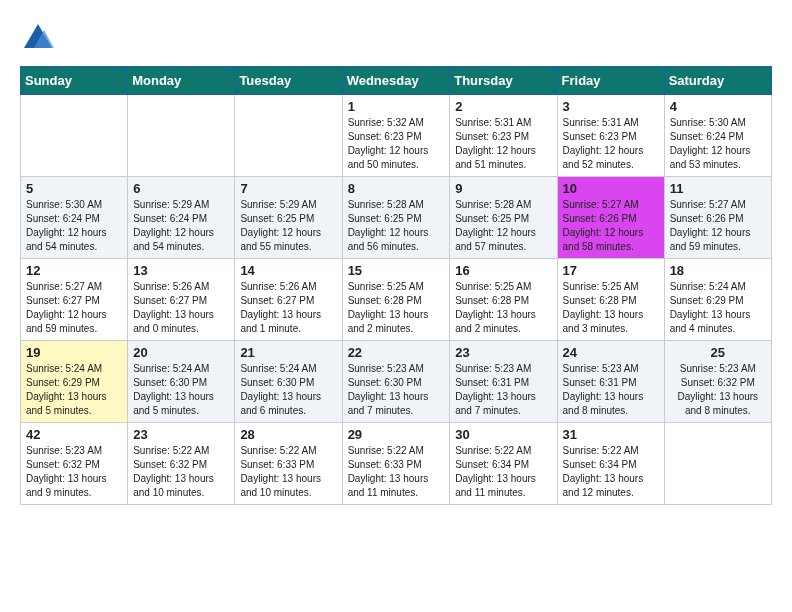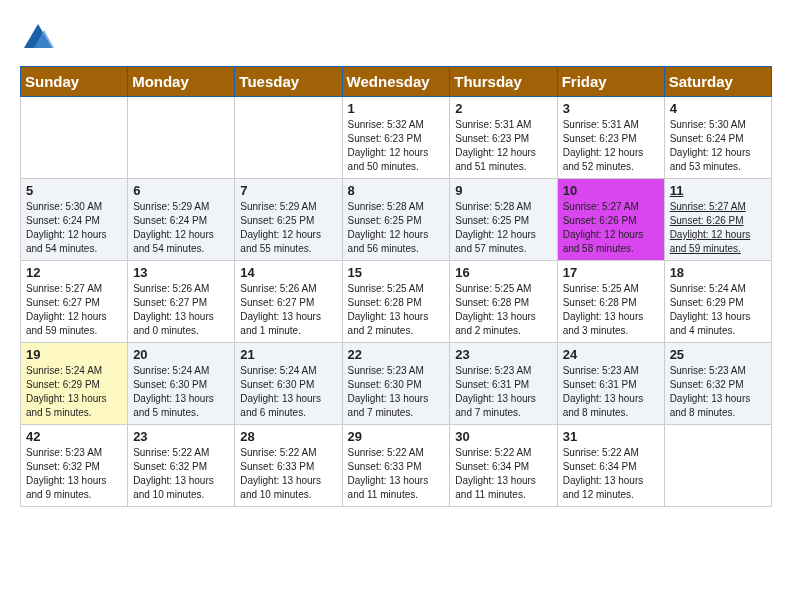--- a/index.html
+++ b/index.html
@@ -51,23 +51,23 @@
     .location {
       font-size: 16px;
       color: #444;
     }
     .calendar-table {
       width: 100%;
       border-collapse: collapse;
       border: 1px solid #ccc;
     }
     .calendar-table th {
-      background-color: #a16207;
+      background-color: #0f766e;
       color: #fff;
-      font-size: 15px;
+      font-size: 13px;
       font-weight: bold;
       padding: 6px 4px;
       text-align: left;
       border: 1px solid #1a5fa8;
     }
     .calendar-table td {
       vertical-align: top;
       padding: 4px 5px;
       border: 1px solid #ccc;
       font-size: 10.5px;
@@ -196,21 +196,21 @@
 Daylight: 12 hours
 and 57 minutes.</div>
         </td>
         <td style="background-color: #d946ef;">
           <span class="day-number">10</span>
           <div class="day-info" style="white-space: pre-line;">Sunrise: 5:27 AM
 Sunset: 6:26 PM
 Daylight: 12 hours
 and 58 minutes.</div>
         </td>
-        <td style="background-color: rgb(240, 244, 248); text-decoration: underline;">
+        <td style="background-color: rgb(240, 244, 248);">
           <span class="day-number">11</span>
           <div class="day-info" style="white-space: pre-line;">Sunrise: 5:27 AM
 Sunset: 6:26 PM
 Daylight: 12 hours
 and 59 minutes.</div>
         </td>
       </tr>
       <tr>
         <td>
           <span class="day-number">12</span>
@@ -298,21 +298,21 @@
 Daylight: 13 hours
 and 7 minutes.</div>
         </td>
         <td style="background-color: rgb(240, 244, 248);">
           <span class="day-number">24</span>
           <div class="day-info" style="white-space: pre-line;">Sunrise: 5:23 AM
 Sunset: 6:31 PM
 Daylight: 13 hours
 and 8 minutes.</div>
         </td>
-        <td style="background-color: rgb(240, 244, 248);">
+        <td style="background-color: rgb(240, 244, 248); text-align: center;">
           <span class="day-number">25</span>
           <div class="day-info" style="white-space: pre-line;">Sunrise: 5:23 AM
 Sunset: 6:32 PM
 Daylight: 13 hours
 and 8 minutes.</div>
         </td>
       </tr>
       <tr>
         <td>
           <span class="day-number">42</span>

